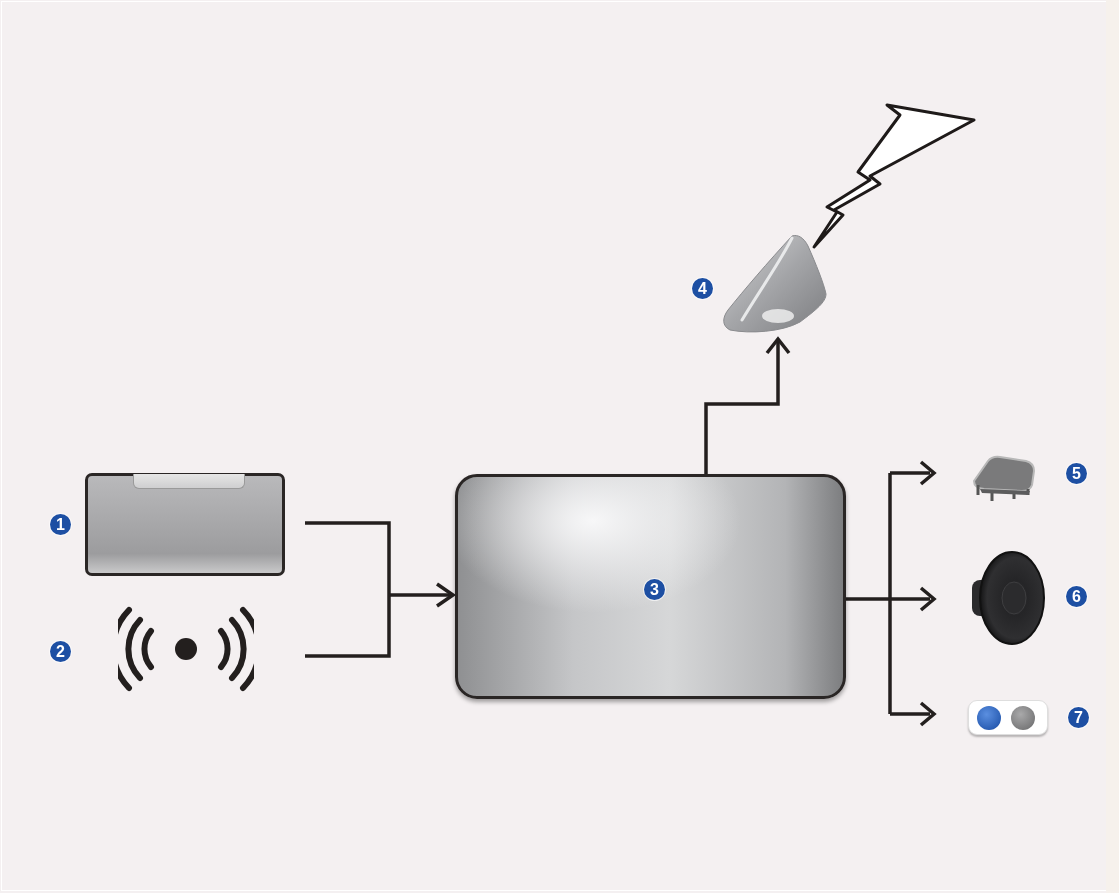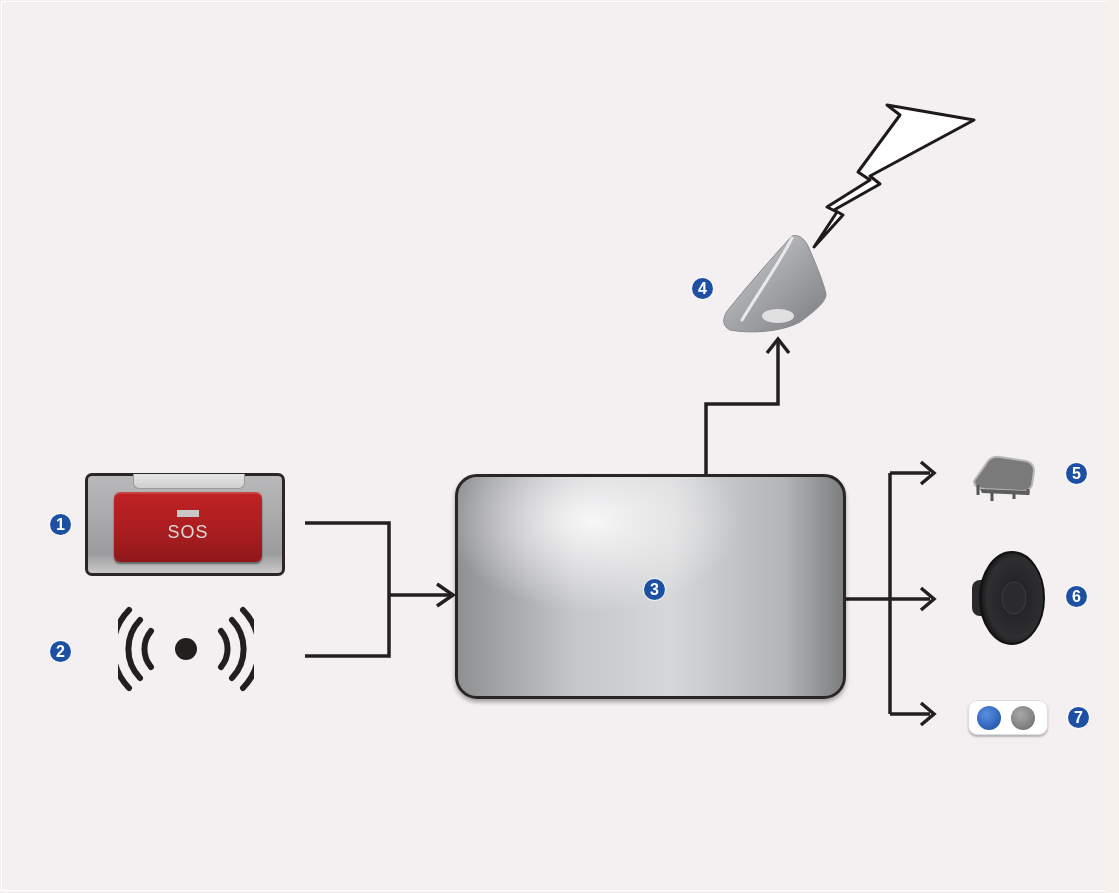--- a/index.html
+++ b/index.html
@@ -117,24 +117,20 @@
   </g>
 </svg>
 
 <svg class="lightning" width="1119" height="893">
   <polygon points="887,105 974,120 870,176 880,184 834,210 843,215 814,247 837,212 827,207 870,180 858,172 900,115" fill="#ffffff" stroke="#1e1a19" stroke-width="3" stroke-linejoin="round"></polygon>
 </svg>
 
 <div class="badge" style="left:50px; top:514px;">1</div>
 <div class="sos-housing">
   <div class="sos-tab"></div>
-  <div class="sos-key">
-    <div class="sos-led"></div>
-    <div class="sos-label">SOS</div>
-  </div>
 </div>
 
 <div class="badge" style="left:50px; top:641px;">2</div>
 <svg style="position:absolute; left:118px; top:606px;" width="136" height="86">
   <g fill="none" stroke="#231f1e" stroke-width="6" stroke-linecap="round">
     <path d="M33 25 A28 28 0 0 0 33 61"></path>
     <path d="M22 14 A42 42 0 0 0 22 72"></path>
     <path d="M11 4 A56 56 0 0 0 11 82"></path>
     <path d="M103 25 A28 28 0 0 1 103 61"></path>
     <path d="M114 14 A42 42 0 0 1 114 72"></path>

